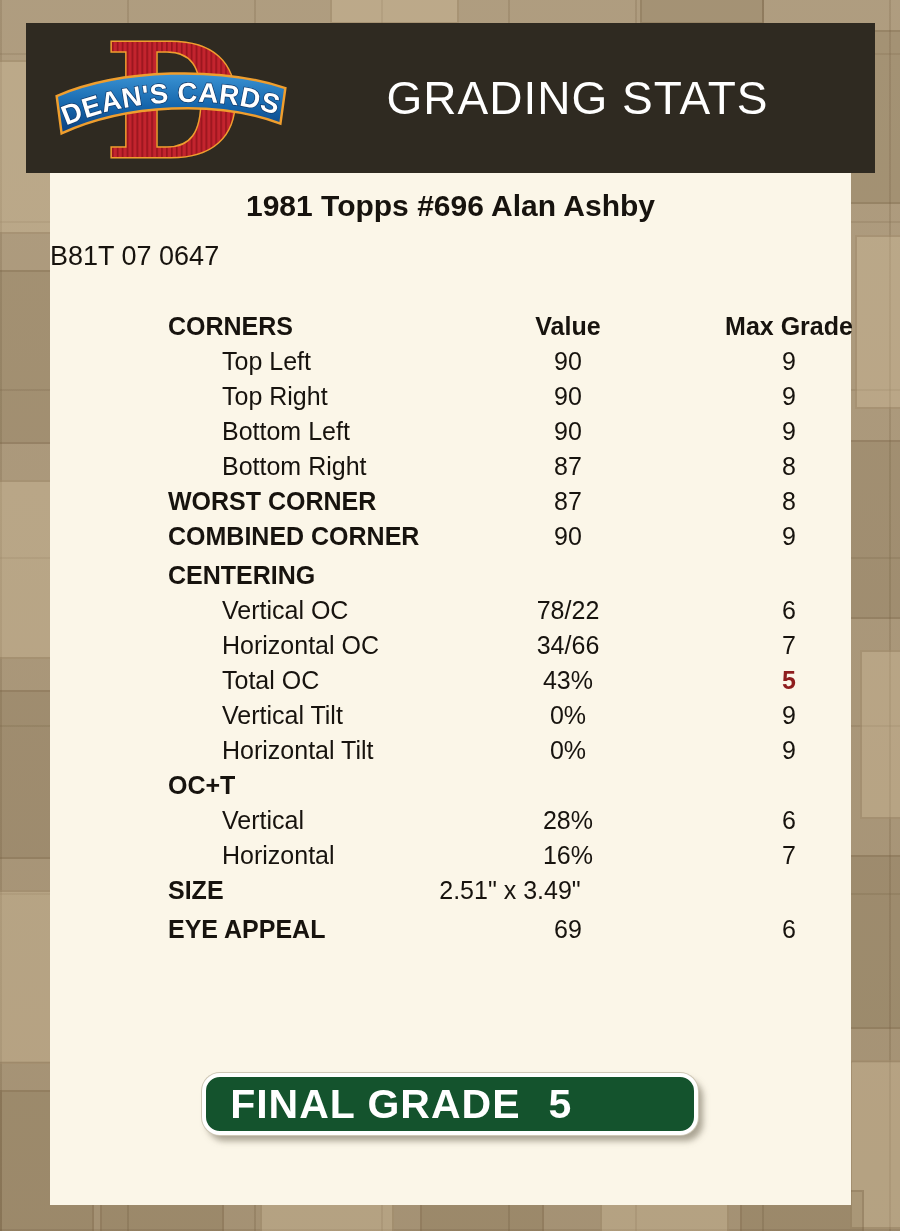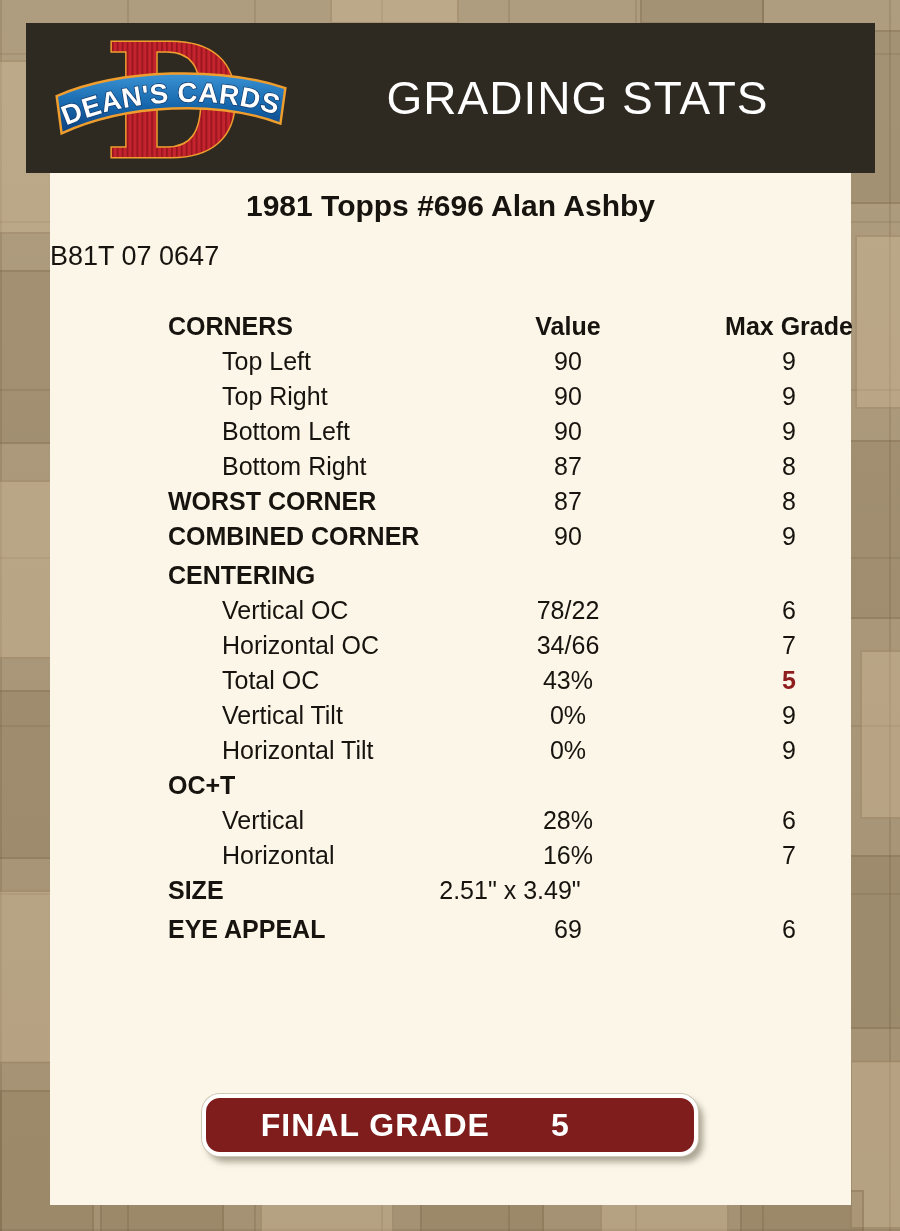--- a/index.html
+++ b/index.html
@@ -42,24 +42,24 @@
   .c-label { flex:0 0 356px; padding-left:102px; box-sizing:border-box; white-space:nowrap; }
   .c-label.indent { padding-left:156px; }
   .c-value { flex:0 0 292px; text-align:center; white-space:nowrap; }
   .c-max   { flex:0 0 150px; text-align:center; white-space:nowrap; }
   .bold { font-weight:bold; }
   .red  { color:#8e1d1d; font-weight:bold; }
   .size-val { transform:translateX(-58px); }
 
   
   #final-grade-btn {
-    position:absolute; left:152px; top:921px; width:496px; height:62px;
-    box-sizing:border-box; background:#7f1d1d; border:4px solid #ffffff; border-radius:18px;
+    position:absolute; left:152px; top:900px; width:496px; height:62px;
+    box-sizing:border-box; background:#14532d; border:4px solid #ffffff; border-radius:18px;
     box-shadow: 0 0 0 1px #cfc8b6, 5px 6px 6px rgba(105,98,80,0.55);
-    color:#ffffff; font-weight:bold; font-size:32px;
+    color:#ffffff; font-weight:bold; font-size:41px;
   }
   #final-grade-btn .fg-label { position:absolute; left:0; top:0; width:69.4%; height:100%;
     display:flex; align-items:center; justify-content:center; letter-spacing:1px; }
   #final-grade-btn .fg-value { position:absolute; left:62%; top:0; width:21%; height:100%;
     display:flex; align-items:center; justify-content:center; }
 </style>
 </head>
 <body>
 
 <div>

